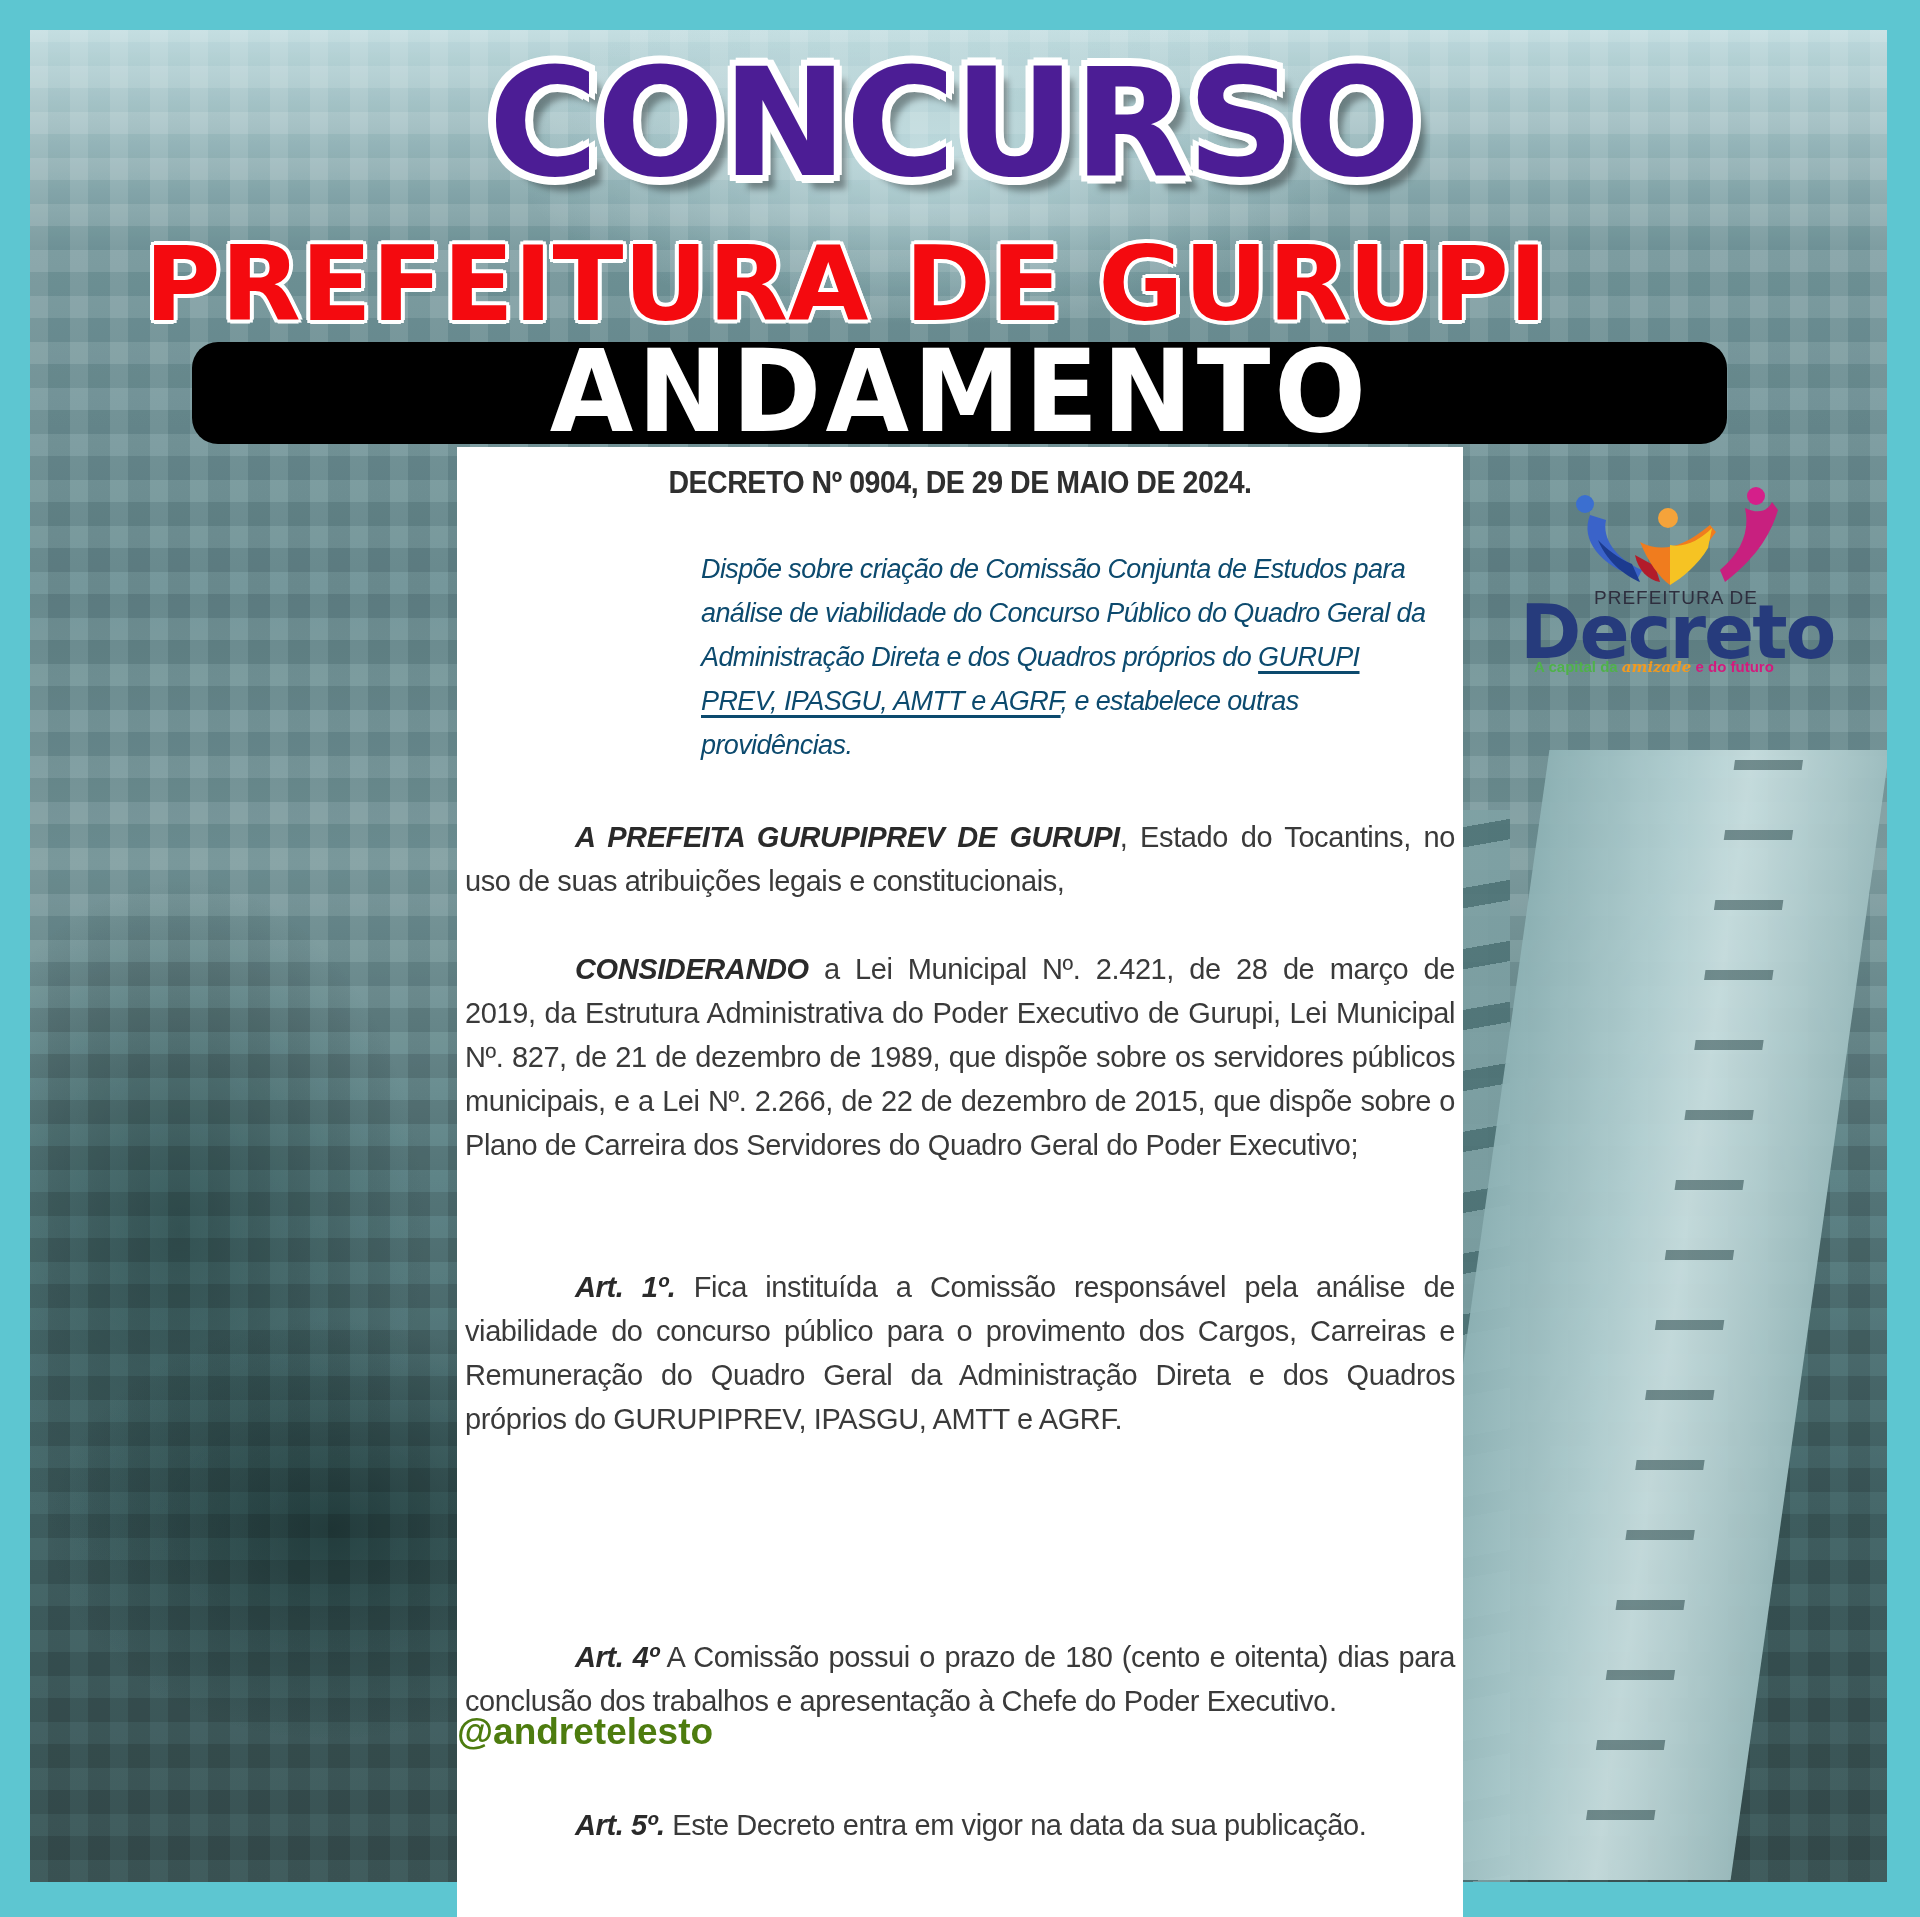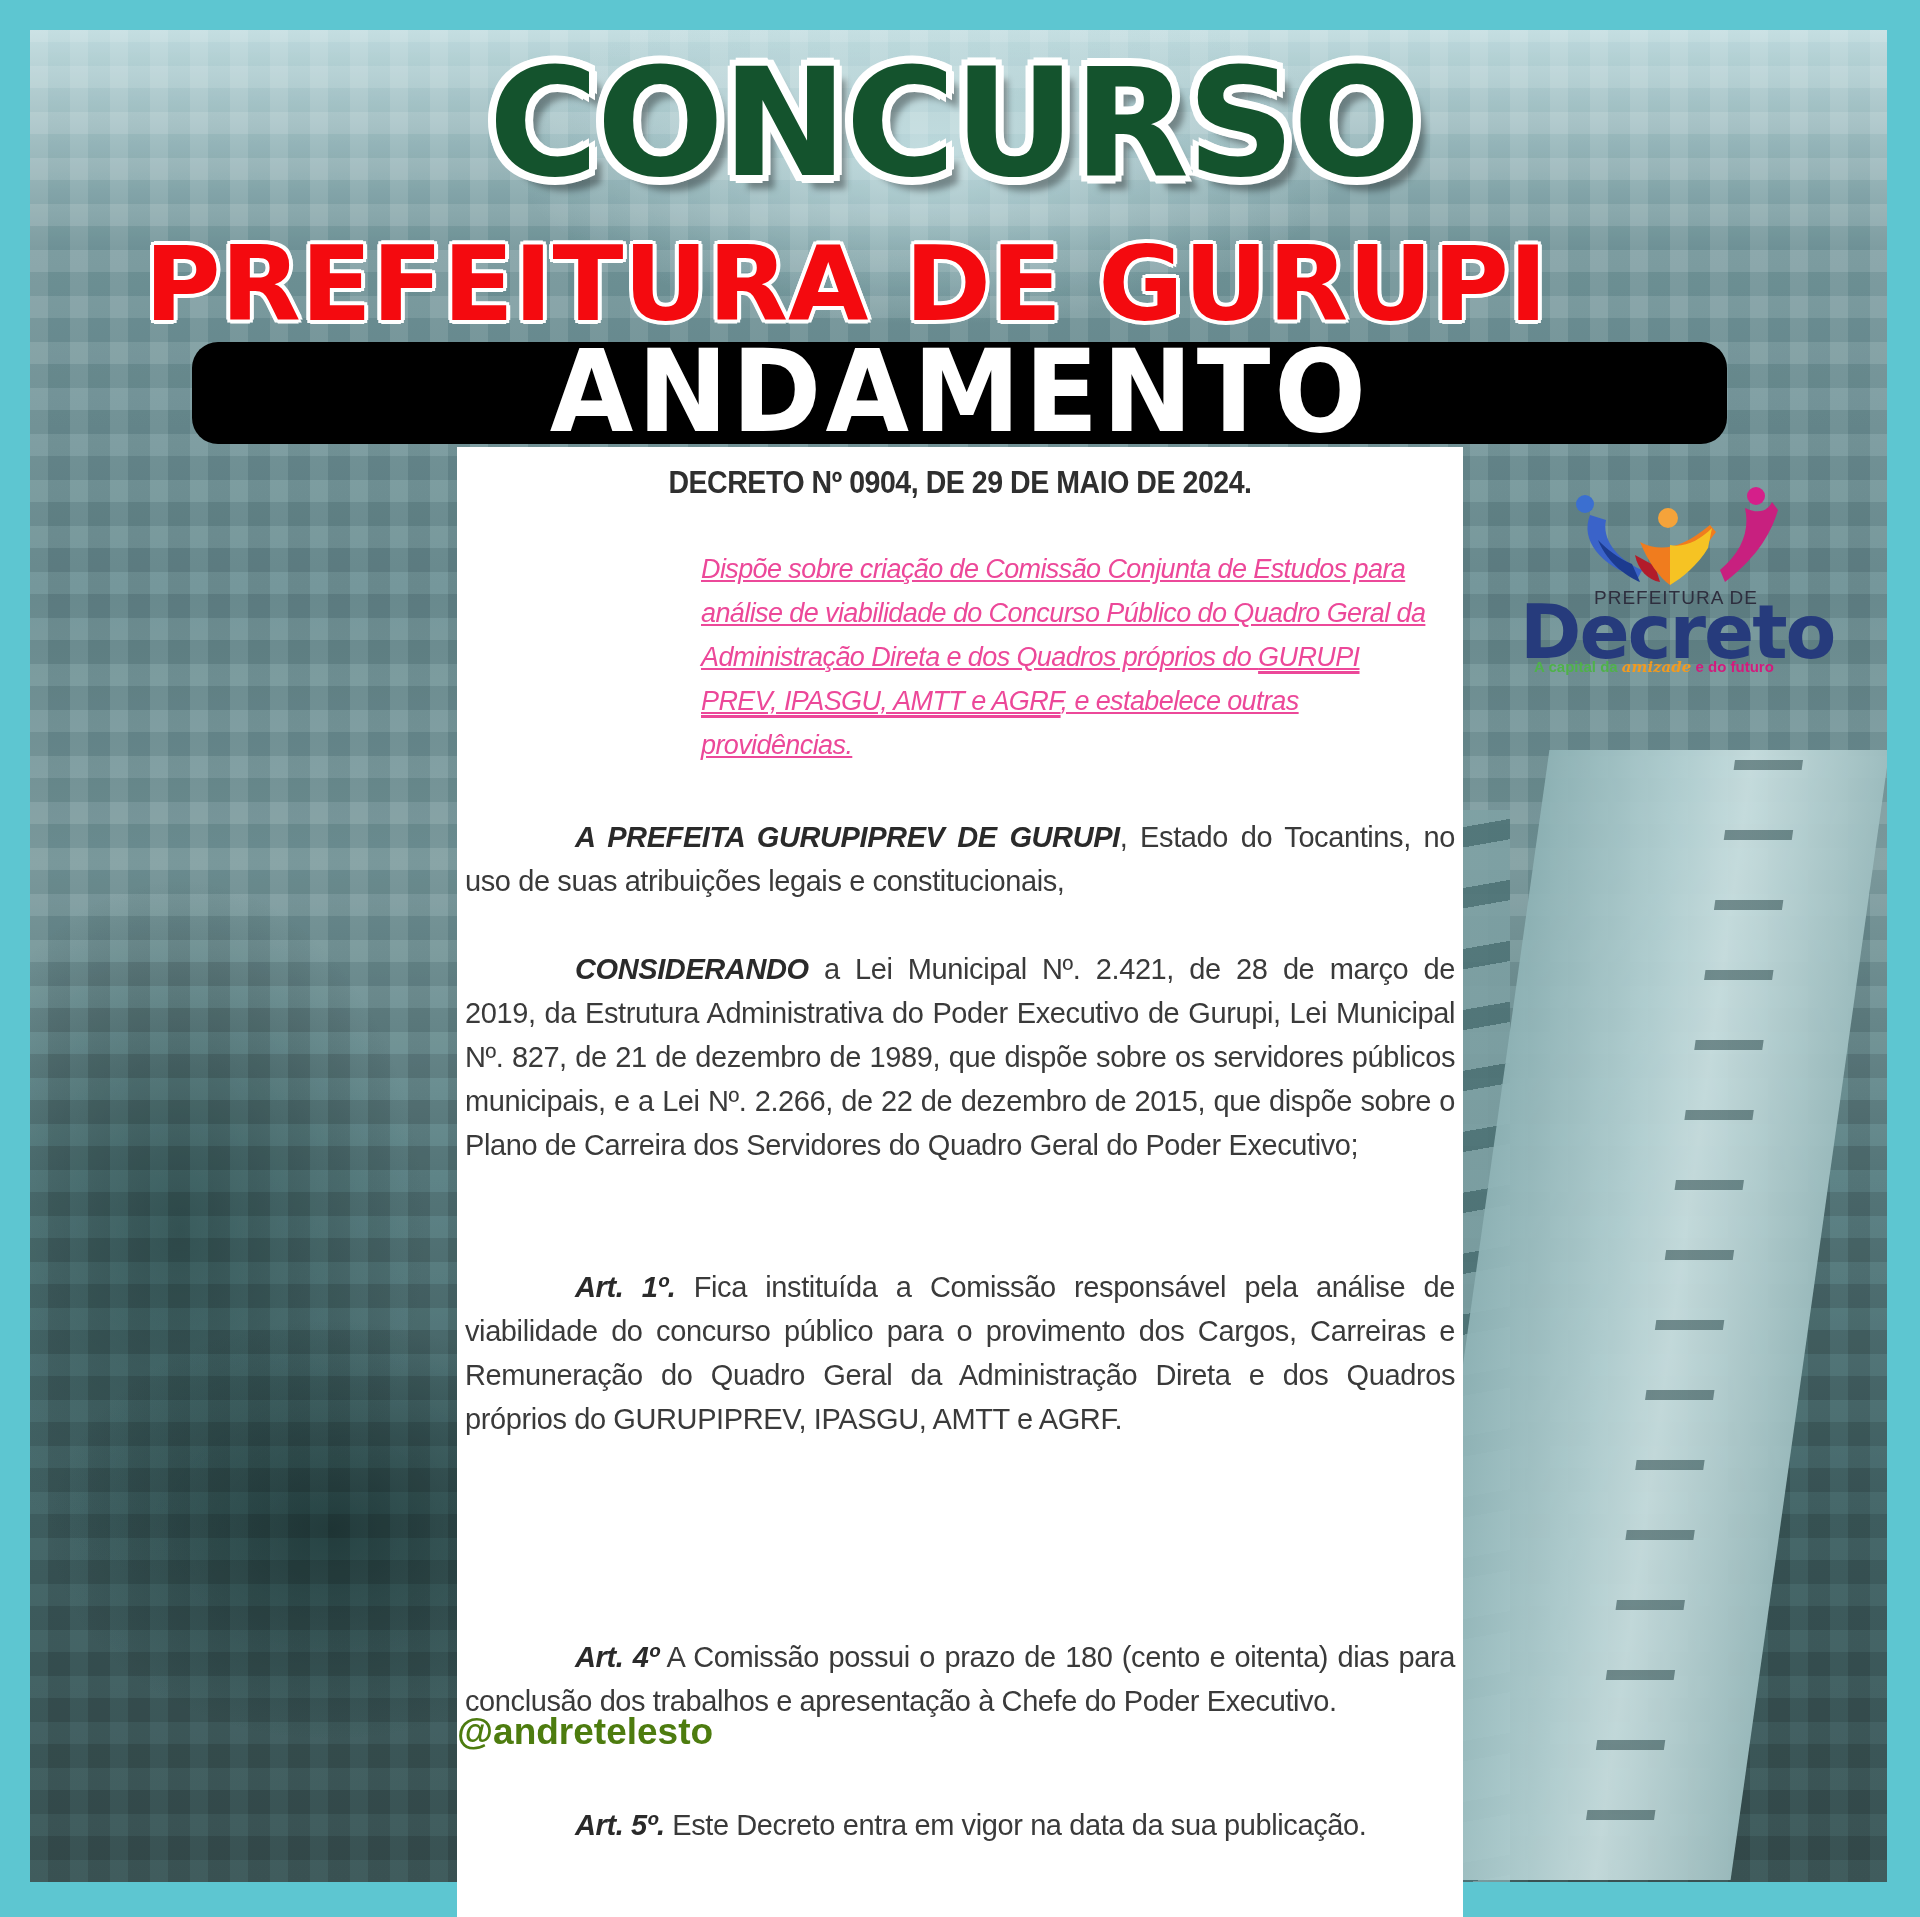--- a/index.html
+++ b/index.html
@@ -38,21 +38,21 @@
   .tower2 {
     position:absolute; left:1300px; top:780px; width:180px; height:1080px;
     background:repeating-linear-gradient(170deg, #7ea1a4 0 40px, #4f7477 40px 60px);
     opacity:0.9;
   }
 
   .title-1 {
     position:absolute; left:0; width:1907px; top:48px; text-align:center;
     font-family:"DejaVu Sans", sans-serif; font-weight:bold;
     font-size:150px; letter-spacing:-2px; line-height:1;
-    color:#14532d;
+    color:#4c1d95;
     -webkit-text-stroke:0;
     text-shadow:
       0 0 0 #fff,
       8px 0 0 #fff, -8px 0 0 #fff, 0 8px 0 #fff, 0 -8px 0 #fff,
       6px 6px 0 #fff, -6px -6px 0 #fff, 6px -6px 0 #fff, -6px 6px 0 #fff,
       12px 14px 6px rgba(0,0,0,0.35);
   }
   .title-2 {
     position:absolute; left:0; width:1692px; top:232px; text-align:center;
     font-family:"DejaVu Sans", sans-serif; font-weight:bold;
@@ -78,23 +78,22 @@
     background:#fff; color:#3a3a3a;
     font-family:"Liberation Sans", sans-serif;
   }
   .doc-title {
     position:absolute; left:0; width:100%; top:18px; text-align:center;
     font-weight:bold; font-size:31px; color:#2f2f2f; letter-spacing:-0.5px;
     transform:scaleX(0.92);
   }
   .ementa {
     position:absolute; left:244px; top:100px; width:740px;
-    font-style:italic; font-size:27px; line-height:44px; color:#ec4899;
+    font-style:italic; font-size:27px; line-height:44px; color:#0c4a6e;
     letter-spacing:-0.6px;
-    text-decoration:underline;
   }
   .ementa u { text-decoration-thickness:3px; text-underline-offset:5px; }
   .para {
     position:absolute; left:8px; width:990px;
     font-size:29px; line-height:44px; color:#3a3a3a;
     text-align:justify; letter-spacing:-0.4px;
   }
   .para .lead { font-style:italic; font-weight:bold; color:#2a2a2a; }
   .indent { display:inline-block; width:110px; }
 

